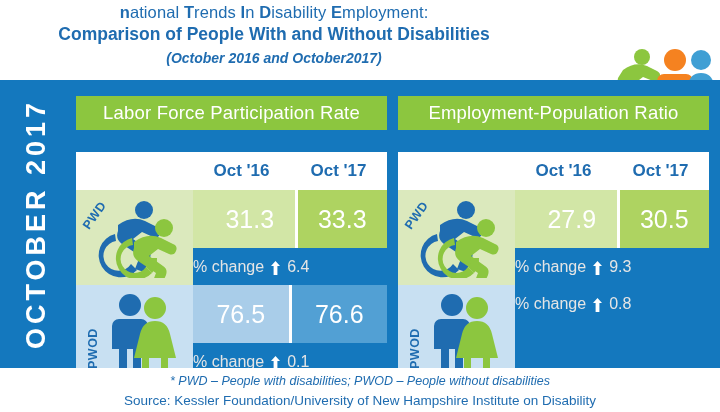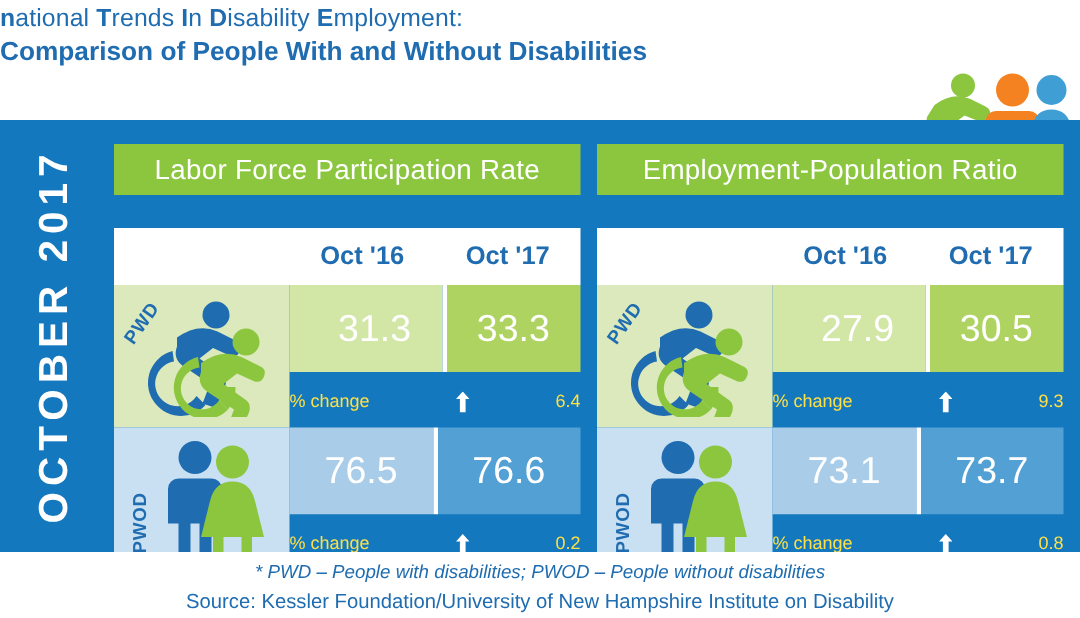--- a/index.html
+++ b/index.html
@@ -10,21 +10,21 @@
     overflow:hidden;
     position:relative;
   }
 
   
   #header {
     position:absolute; left:0; top:0; width:720px; height:80px;
     background:#ffffff;
   }
   #title-block {
-    position:absolute; left:0; top:2px; width:548px; text-align:left;
+    position:absolute; left:0; top:2px; width:548px; text-align:center;
   }
   .t-line1 {
     font-size:16.5px; color:#1f6cb0; letter-spacing:.1px; line-height:21px;
     white-space:nowrap;
   }
   .t-line1 b { font-weight:bold; }
   .t-line2 {
     font-size:17.5px; font-weight:bold; color:#1f6cb0; line-height:23px;
     white-space:nowrap;
   }
@@ -96,23 +96,23 @@
     flex:1; display:flex; align-items:center; justify-content:center;
     font-size:25px; color:#ffffff;
   }
   .val-cell.g16 { background:#d2e6a6;padding-left:12px; }
   .val-cell.g17 { background:#aed361; }
   .val-cell.b16 { background:#a9cde9; }
   .val-cell.b17 { background:#52a0d4; }
   .val-sep { width:3px; background:#ffffff; }
 
   .chg-row {
-    height:37px; background:#1478be; color:#fde047;
-    display:flex; align-items:center; justify-content:space-between;
-    font-size:12px; gap:7px;
+    height:37px; background:#1478be; color:#e5e5e5;
+    display:flex; align-items:center; justify-content:flex-start;
+    font-size:16px; gap:7px;
   }
   .arrow-up {
     display:inline-block; width:9px; height:14px;
     position:relative; top:1px;
   }
   .arrow-up svg { display:block; }
 
   
   .lbl-pwd {
     position:absolute; left:4px; top:34px;
@@ -142,20 +142,21 @@
 </head>
 <body>
 
 <div id="header">
 
   <div id="title-block">
     <div class="t-line1">
       <b>n</b>ational <b>T</b>rends <b>I</b>n <b>D</b>isability <b>E</b>mployment:
     </div>
     <div class="t-line2">Comparison of People With and Without Disabilities</div>
+    <div class="t-line3">(October 2016  and  October2017)</div>
   </div>
 
   <div id="logo">
     <svg width="152" height="80" viewBox="0 0 152 80">
 
       <g fill="#8cc63f">
         <circle cx="77" cy="9" r="8"></circle>
         <path d="M58 22 q12 -9 24 -4 l10 5 q4 2 3 6 q-2 5 -7 4 l-10 -4 l-8 6 l13 9 q4 3 2 8 l-8 20 q-2 5 -7 3 q-5 -2 -3 -7 l6 -16 l-16 -11 q-6 -4 -4 -11 z"></path>
         <path d="M46 35 a25 25 0 1 0 25 40 l-6 -7 a17 17 0 1 1 -17 -26 z"></path>
         <path d="M69 62 a17 17 0 0 1 -4 10 l6 7 a25 25 0 0 0 6 -17 z"></path>
@@ -246,21 +247,21 @@
         <div class="val-sep"></div>
         <div class="val-cell b17">76.6</div>
       </div>
       <div class="chg-row">
         <span>% change</span>
         <span class="arrow-up">
           <svg width="9" height="14" viewBox="0 0 9 14">
               <polygon points="4.5,0 9,5 6.4,5 6.4,14 2.6,14 2.6,5 0,5" fill="#ffffff"></polygon>
             </svg>
         </span>
-        <span>0.2</span>
+        <span>0.1</span>
       </div>
     </div>
   </div>
 </div>
 
 <div class="table" id="table-right">
 
   <div class="tbl-head">Employment-Population Ratio</div>
 
   <div class="tbl-sub">
@@ -312,25 +313,20 @@
           <path d="M15 27 h22 a7 7 0 0 1 7 7 v23 h-7 v24 h-8 v-24 h-6 v24 h-8 v-24 h-7 v-23 a7 7 0 0 1 7 -7 z"></path>
         </g>
         <g fill="#8cc63f">
           <circle cx="51" cy="16" r="11"></circle>
           <path d="M51 29 q12 0 15 13 l6 24 h-8 v22 h-7 v-22 h-12 v22 h-7 v-22 h-8 l6 -24 q3 -13 15 -13 z"></path>
         </g>
       </svg>
       <span class="lbl-pwod">PWOD</span>
     </div>
     <div class="vals-col">
-      <div class="val-row">
-        <div class="val-cell b16">73.1</div>
-        <div class="val-sep"></div>
-        <div class="val-cell b17">73.7</div>
-      </div>
       <div class="chg-row">
         <span>% change</span>
         <span class="arrow-up">
           <svg width="9" height="14" viewBox="0 0 9 14">
               <polygon points="4.5,0 9,5 6.4,5 6.4,14 2.6,14 2.6,5 0,5" fill="#ffffff"></polygon>
             </svg>
         </span>
         <span>0.8</span>
       </div>
     </div>

